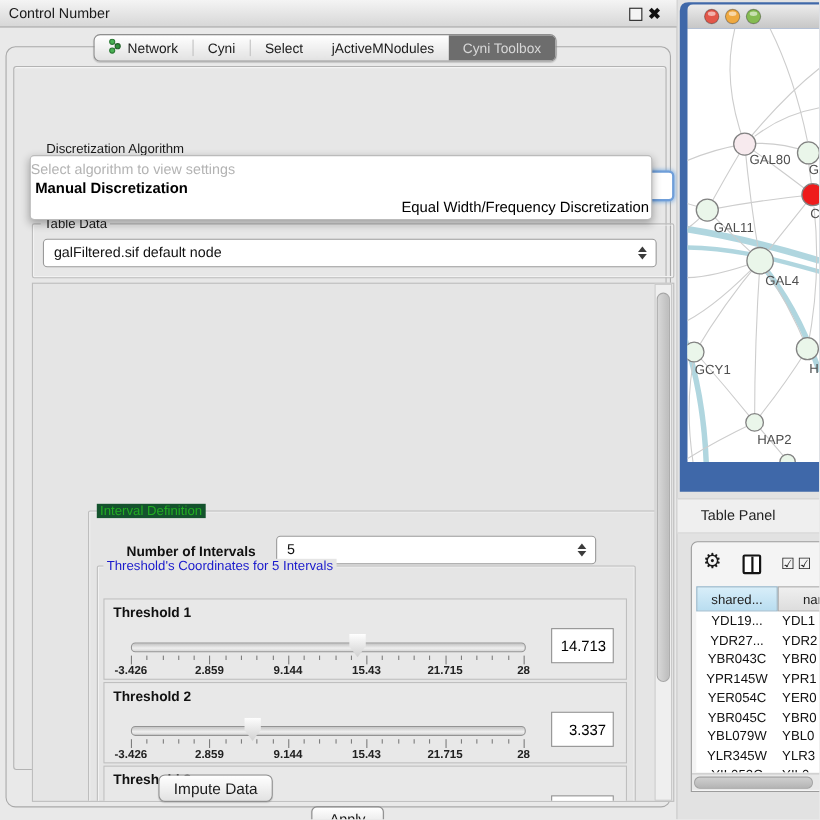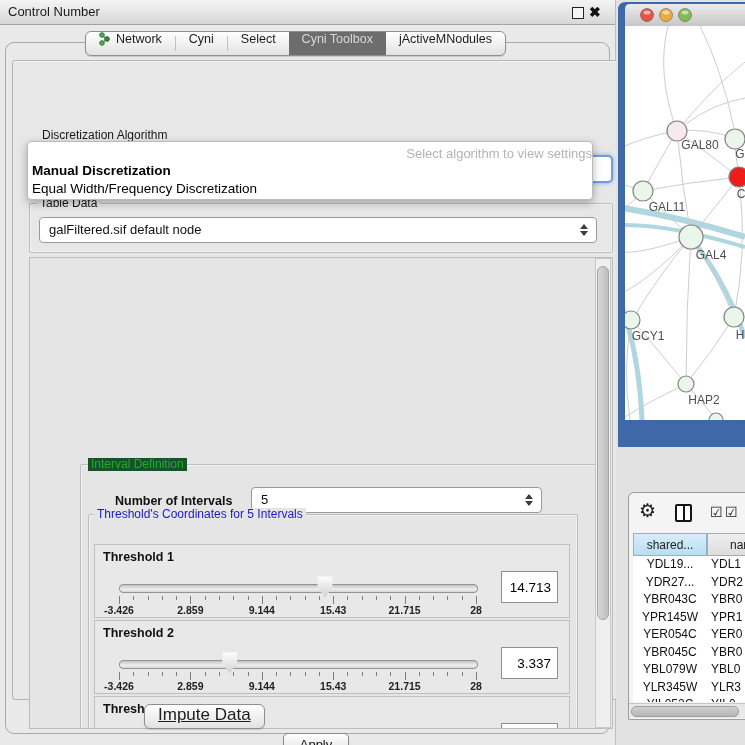--- a/index.html
+++ b/index.html
@@ -10,39 +10,39 @@
   
   #control-panel{left:0;top:0;width:615px;height:745px;background:#e9e9e9;border-right:1px solid #bfbfbf;}
   #titlebar{left:0;top:0;width:615px;height:24px;background:linear-gradient(#f4f4f4,#d7d7d7);border-bottom:1px solid #a3a3a3;}
   #panel-title{left:8px;top:0;height:24px;line-height:24px;font-size:13px;color:#1a1a1a;}
   #float-icon{left:572px;top:7px;width:10px;height:10px;border:1.5px solid #222;background:#f4f4f4;}
   #close-icon{left:589px;top:2px;font-size:14px;font-weight:bold;color:#111;line-height:20px;}
 
   #tabpane-border{left:5px;top:42px;width:603px;height:690px;border:1px solid #a9a9a9;border-radius:9px;}
 
   .tabbar{display:flex;align-items:stretch;height:23px;border:1px solid #8f8f8f;border-radius:6px;background:linear-gradient(#ffffff,#e2e2e2);box-shadow:0 1px 1px rgba(0,0,0,.15);overflow:hidden;}
-  .tab{display:flex;gap:5px;padding:0 13px;font-size:12.5px;color:#1c1c1c;white-space:nowrap;cursor:default;}
+  .tab{display:flex;align-items:center;gap:5px;padding:0 13px;font-size:12.5px;color:#1c1c1c;white-space:nowrap;cursor:default;}
   .tab.sel{background:#6d6d6d;color:#d8d8d8;}
   .tabsep{width:1px;background:#c2c2c2;margin:4px 0;}
   #top-tabs{left:85px;top:31px;}
   #bottom-tabs{left:144px;top:704px;}
-  #bottom-tabs .tab{font-size:17px;text-decoration:underline;}
-
-  #content-panel{left:12px;top:60px;width:592px;height:638px;background:#e7e7e7;border:1px solid #b3b3b3;border-radius:3px;box-shadow:inset 0 1px 0 #f4f4f4;padding-left:48px;}
+  #bottom-tabs .tab{font-size:14px;}
+
+  #content-panel{left:12px;top:60px;width:592px;height:638px;background:#e7e7e7;border:1px solid #b3b3b3;border-radius:3px;box-shadow:inset 0 1px 0 #f4f4f4;}
 
   .legend{font-size:12px;background:#e7e7e7;padding:0 3px;line-height:13px;}
   .legend.green{color:#22ac22;}
   .legend.blue{color:#1a1acc;}
   .groupbox{border:1px solid #bdbdbd;border-radius:2px;box-shadow:inset 0 0 0 1px #f2f2f2;}
 
   #disc-alg-label{left:26px;top:68px;color:#1a1a1a;}
   #disc-alg-combo{left:300px;top:94px;width:296px;height:24px;background:#fff;border:2px solid #6f9ed9;border-radius:5px;box-shadow:0 0 4px #7aaade;}
 
   #algorithm-popup{left:14px;top:80px;width:564px;height:57px;background:#ffffff;border:1px solid #bbb;border-radius:4px;box-shadow:0 3px 8px rgba(0,0,0,.3);z-index:20;}
-  #popup-hint{left:0;top:4px;width:100%;text-align:right;font-size:13px;color:#b3b3b3;}
+  #popup-hint{left:0;top:4px;width:100%;text-align:left;font-size:13px;color:#b3b3b3;}
   .popup-opt{left:3px;width:558px;height:18px;font-size:13.5px;color:#000;padding-left:1px;line-height:18px;white-space:nowrap;}
   .popup-opt.bold{font-weight:bold;}
 
   #tabledata-group{left:16px;top:142px;width:582px;height:48px;}
   #tabledata-legend{left:24px;top:136px;color:#1a1a1a;}
   .combo{background:#fff;border:1px solid #9a9a9a;border-radius:4px;font-size:13px;color:#111;}
   .combo .txt{position:absolute;left:9px;top:0;line-height:24px;white-space:nowrap;}
   .spinner{position:absolute;right:8px;top:50%;margin-top:-6px;width:8px;height:12px;}
   .spinner i{position:absolute;left:0;width:0;height:0;border-left:4px solid transparent;border-right:4px solid transparent;}
   .spinner .up{top:0;border-bottom:5px solid #3c3c3c;}
@@ -118,38 +118,38 @@
           <span>Network</span>
         </div>
         <div class="tabsep"></div>
         <div class="tab">
           <span>Cyni</span>
         </div>
         <div class="tabsep"></div>
         <div class="tab">
           <span>Select</span>
         </div>
+        <div class="tab">
+          <span>jActiveMNodules</span>
+        </div>
         <div class="tab sel">
           <span>Cyni Toolbox</span>
-        </div>
-        <div class="tab">
-          <span>jActiveMNodules</span>
         </div>
       </div>
 
     <div id="content-panel" class="abs">
 
       <div id="disc-alg-label" class="abs legend">Discretization Algorithm</div>
       <div id="disc-alg-combo" class="abs"></div>
 
       <div id="algorithm-popup" class="abs">
         <div id="popup-hint" class="abs">Select algorithm to view settings</div>
         <div id="popup-options">
             <div class="popup-opt abs bold" style="top: 20px;">Manual Discretization</div>
-            <div class="popup-opt abs" style="top: 38px;">Equal Width/Frequency Discretization</div>
+            <div class="popup-opt abs" style="top: 38px; text-align: right;">Equal Width/Frequency Discretization</div>
           </div>
       </div>
 
       <div id="tabledata-group" class="abs groupbox"></div>
       <div id="tabledata-legend" class="abs legend">Table Data</div>
       <div id="gal-combo" class="abs combo">
         <span class="txt">galFiltered.sif default node</span>
         <span class="spinner">
             <i class="up"></i>
             <i class="dn"></i>
@@ -336,20 +336,23 @@
         <circle cx="631" cy="320" r="9" fill="#eaf6ea" stroke="#828282" stroke-width="1.2"></circle>
         <text x="648" y="340" text-anchor="middle" font-size="12" fill="#4f4f4f" font-family="&quot;Liberation Sans&quot;,sans-serif">GCY1</text>
         <circle cx="734" cy="317" r="10" fill="#eaf6ea" stroke="#828282" stroke-width="1.2"></circle>
         <text x="740" y="339" text-anchor="middle" font-size="12" fill="#4f4f4f" font-family="&quot;Liberation Sans&quot;,sans-serif">H</text>
         <circle cx="686" cy="384" r="8" fill="#eaf6ea" stroke="#828282" stroke-width="1.2"></circle>
         <text x="704" y="404" text-anchor="middle" font-size="12" fill="#4f4f4f" font-family="&quot;Liberation Sans&quot;,sans-serif">HAP2</text>
         <circle cx="716" cy="420" r="7" fill="#eaf6ea" stroke="#828282" stroke-width="1.2"></circle>
       </g>
   </svg>
 
+  <div id="tablepanel-strip" class="abs">
+    <div id="tablepanel-title" class="abs">Table Panel</div>
+  </div>
   <div id="table-container" class="abs">
     <div id="gear-icon" class="abs">⚙</div>
     <div id="col-icon" class="abs">
         <div></div>
       </div>
     <div id="check1" class="check-icon">☑</div>
     <div id="check2" class="check-icon">☑</div>
     <div id="th1" class="th-cell">shared...</div>
     <div id="th2" class="th-cell">name</div>
     <div id="table-rows">

